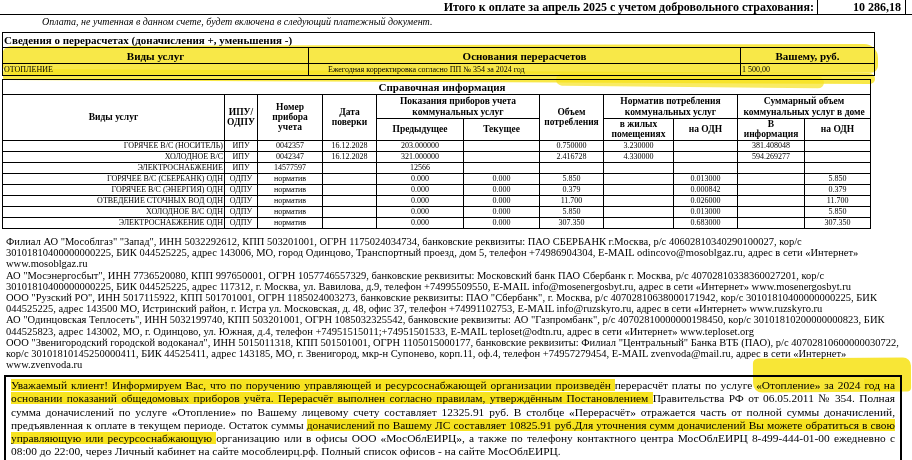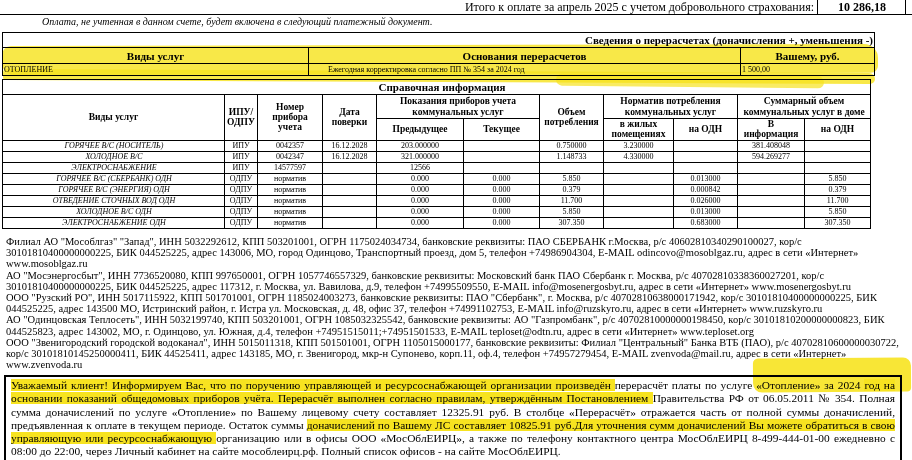--- a/index.html
+++ b/index.html
@@ -11,44 +11,44 @@
   .layer{position:absolute;z-index:1;}
   
   .marker{position:absolute;z-index:0;background:var(--hl);opacity:.82;}
   .mk-a{left:2px;top:45px;width:876px;height:29px;border-radius:9px 14px 7px 12px;transform:rotate(-.15deg);}
   .mk-b{left:3px;top:71px;width:872px;height:11px;border-radius:8px 12px 10px 6px;transform:rotate(.25deg);}
   .mk-b2{left:556px;top:75px;width:268px;height:12px;border-radius:10px;opacity:.7;transform:rotate(.6deg);}
   .mk-c{left:753px;top:358px;width:158px;height:34px;border-radius:5px 8px 4px 9px;opacity:.9;transform:rotate(-.4deg);}
 
   
   .total-row{left:0;top:0;width:912px;height:14px;border-bottom:1px solid #000;}
-  .total-label{position:absolute;right:98px;top:0;font-weight:normal;font-size:12px;white-space:nowrap;}
+  .total-label{position:absolute;right:98px;top:0;font-weight:bold;font-size:12px;white-space:nowrap;}
   .total-box{position:absolute;left:817px;top:0;width:89px;height:14px;border-left:1px solid #000;border-right:1px solid #000;
-             font-weight:bold;font-size:12px;text-align:right;padding-right:19px;box-sizing:border-box;}
+             font-weight:bold;font-size:12px;text-align:right;padding-right:4px;box-sizing:border-box;}
   .payment-note{left:8px;top:16px;font-style:italic;font-size:10px;margin-left:34px;}
 
   table{border-collapse:collapse;table-layout:fixed;}
   td,th{border:1px solid #000;overflow:hidden;padding:0 1px;}
 
   
   .recalc{left:2px;top:32px;width:872px;}
-  .recalc .t-title td{font-weight:bold;font-size:11px;text-align:right;height:14px;}
+  .recalc .t-title td{font-weight:bold;font-size:11px;text-align:left;height:14px;}
   .recalc .t-head th{font-weight:bold;font-size:11px;text-align:center;height:15px;}
   .recalc tbody td{font-size:8px;height:11px;text-align:left;}
   .recalc tbody td:nth-child(2){padding-left:19px;}
   .recalc tbody td:last-child{text-align:left;padding-right:2px;}
 
   
   .info{left:2px;top:79px;width:868px;}
   .info .t-title td{font-weight:bold;font-size:11px;text-align:center;height:14px;padding-left:12px;}
   .info th{font-weight:bold;font-size:9.5px;text-align:center;line-height:1.08;padding:0 2px;}
   .info .r1 th{height:23px;}
   .info .r2 th{height:20px;}
   .info tbody td{font-size:8px;height:10px;line-height:10px;text-align:center;}
-  .info tbody td:first-child{text-align:center;padding-left:2px;font-style:italic;}
+  .info tbody td:first-child{text-align:right;padding-left:2px;}
 
   
   .providers{left:6px;top:236px;width:901px;font-size:10.5px;line-height:11.2px;}
   .providers div{margin:0;}
 
   
   .notice{left:4px;top:375px;width:898px;box-sizing:border-box;border:2px solid #000;
           padding:2px 5px 3px 5px;font-size:11.4px;line-height:13.3px;text-align:justify;background:transparent;}
   .hl{background:var(--hl);}
 </style>
@@ -143,21 +143,21 @@
         <td>381.408048</td>
         <td></td>
       </tr>
       <tr>
         <td>ХОЛОДНОЕ В/С</td>
         <td>ИПУ</td>
         <td>0042347</td>
         <td>16.12.2028</td>
         <td>321.000000</td>
         <td></td>
-        <td>1.148733</td>
+        <td>2.416728</td>
         <td>4.330000</td>
         <td></td>
         <td>594.269277</td>
         <td></td>
       </tr>
       <tr>
         <td>ЭЛЕКТРОСНАБЖЕНИЕ</td>
         <td>ИПУ</td>
         <td>14577597</td>
         <td></td>

